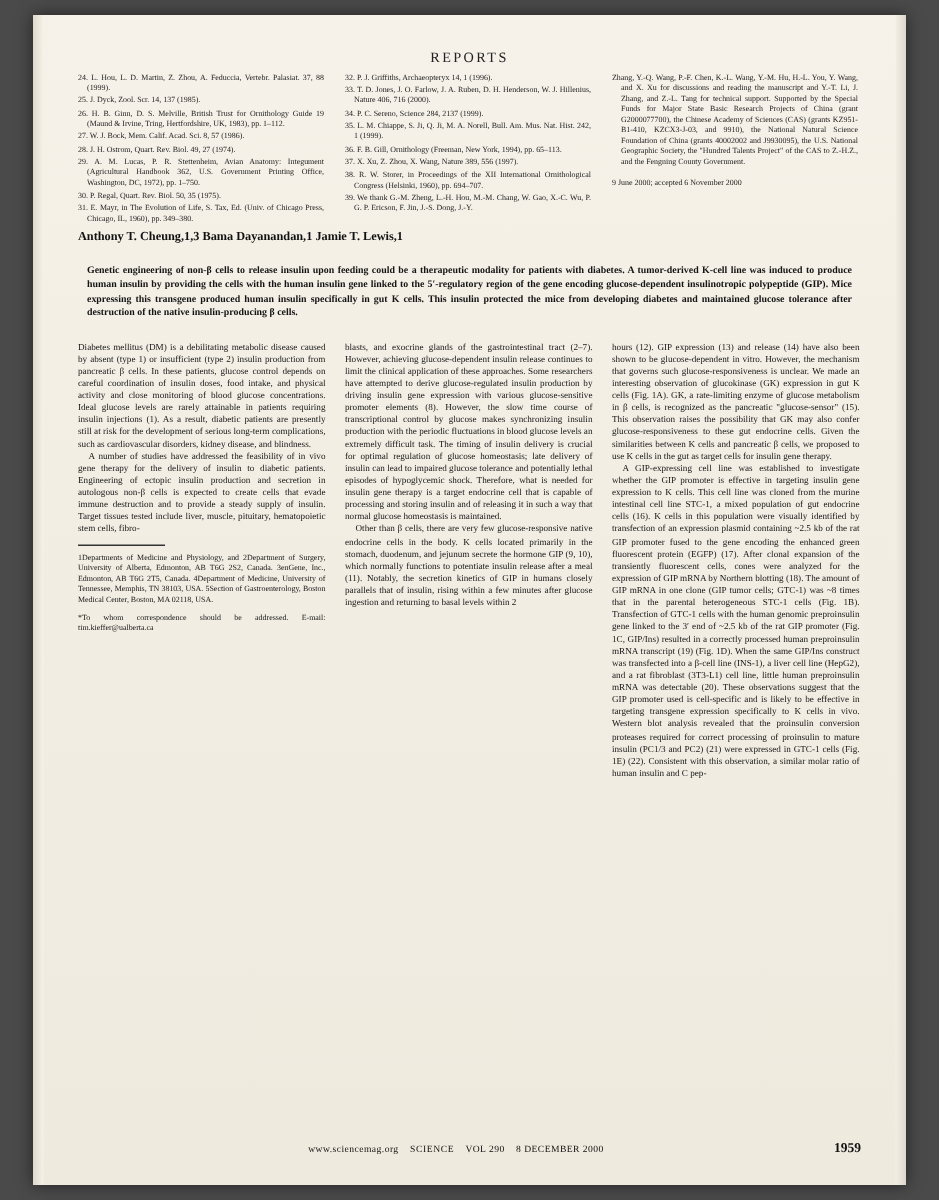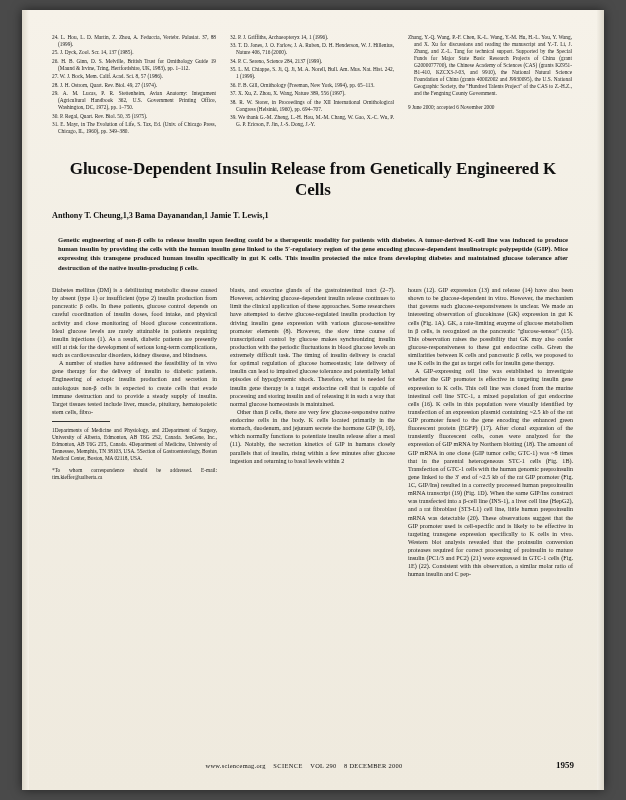--- a/index.html
+++ b/index.html
@@ -58,20 +58,21 @@
 </head>
 <body>
 
 <div class="page">
   <div class="sheet">
     <div class="edgeL"></div>
     <div class="edgeR"></div>
 
     <div class="inner">
 
+      <div class="reports-hdr">REPORTS</div>
 
       <div class="refcols">
         <div class="refcol">
           <p>24. L. Hou, L. D. Martin, Z. Zhou, A. Feduccia, Vertebr. Palasiat. 37, 88 (1999).</p>
           <p>25. J. Dyck, Zool. Scr. 14, 137 (1985).</p>
           <p>26. H. B. Ginn, D. S. Melville, British Trust for Ornithology Guide 19 (Maund &amp; Irvine, Tring, Hertfordshire, UK, 1983), pp. 1–112.</p>
           <p>27. W. J. Bock, Mem. Calif. Acad. Sci. 8, 57 (1986).</p>
           <p>28. J. H. Ostrom, Quart. Rev. Biol. 49, 27 (1974).</p>
           <p>29. A. M. Lucas, P. R. Stettenheim, Avian Anatomy: Integument (Agricultural Handbook 362, U.S. Government Printing Office, Washington, DC, 1972), pp. 1–750.</p>
           <p>30. P. Regal, Quart. Rev. Biol. 50, 35 (1975).</p>
@@ -87,21 +88,20 @@
           <p>38. R. W. Storer, in Proceedings of the XII International Ornithological Congress (Helsinki, 1960), pp. 694–707.</p>
           <p>39. We thank G.-M. Zheng, L.-H. Hou, M.-M. Chang, W. Gao, X.-C. Wu, P. G. P. Ericson, F. Jin, J.-S. Dong, J.-Y.</p>
         </div>
         <div class="refcol">
           <p>Zhang, Y.-Q. Wang, P.-F. Chen, K.-L. Wang, Y.-M. Hu, H.-L. You, Y. Wang, and X. Xu for discussions and reading the manuscript and Y.-T. Li, J. Zhang, and Z.-L. Tang for technical support. Supported by the Special Funds for Major State Basic Research Projects of China (grant G2000077700), the Chinese Academy of Sciences (CAS) (grants KZ951-B1-410, KZCX3-J-03, and 9910), the National Natural Science Foundation of China (grants 40002002 and J9930095), the U.S. National Geographic Society, the "Hundred Talents Project" of the CAS to Z.-H.Z., and the Fengning County Government.</p>
           <div class="rule"></div>
           <p class="recv">9 June 2000; accepted 6 November 2000</p>
         </div>
       </div>
 
-      <div class="title">Glucose-Dependent Insulin Release from Genetically Engineered K Cells</div>
 
       <div class="authors">
         <div>Anthony T. Cheung,1,3 Bama Dayanandan,1 Jamie T. Lewis,1</div>
       </div>
 
       <div class="abstract">Genetic engineering of non-β cells to release insulin upon feeding could be a therapeutic modality for patients with diabetes. A tumor-derived K-cell line was induced to produce human insulin by providing the cells with the human insulin gene linked to the 5′-regulatory region of the gene encoding glucose-dependent insulinotropic polypeptide (GIP). Mice expressing this transgene produced human insulin specifically in gut K cells. This insulin protected the mice from developing diabetes and maintained glucose tolerance after destruction of the native insulin-producing β cells.</div>
 
       <div class="body">
         <div class="col">
           <p class="first">Diabetes mellitus (DM) is a debilitating metabolic disease caused by absent (type 1) or insufficient (type 2) insulin production from pancreatic β cells. In these patients, glucose control depends on careful coordination of insulin doses, food intake, and physical activity and close monitoring of blood glucose concentrations. Ideal glucose levels are rarely attainable in patients requiring insulin injections (1). As a result, diabetic patients are presently still at risk for the development of serious long-term complications, such as cardiovascular disorders, kidney disease, and blindness.</p>

